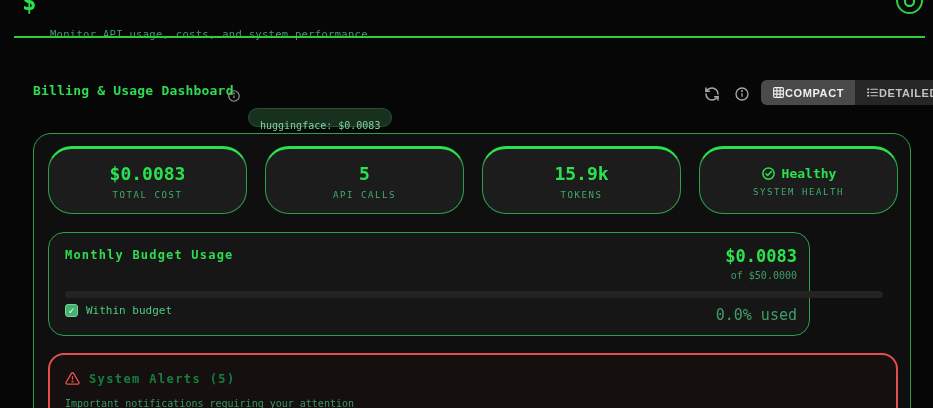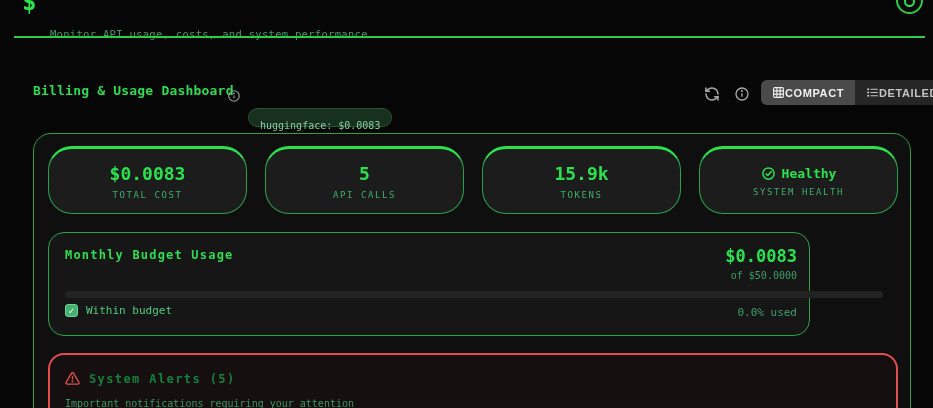--- a/index.html
+++ b/index.html
@@ -69,21 +69,21 @@
   .budget-limit { right:12px; top:37px; font-size:10px; color:#3f9e68; }
   .budget-progress { left:16px; top:58px; width:818px; height:7px; background:#232323; border-radius:4px; overflow:hidden; }
   .budget-progress-fill { height:100%; background:#2be24e; width:0%; }
   .budget-status { left:16px; top:71px; display:flex; align-items:center; gap:8px; position:absolute; }
   .checkbox {
     width:13px; height:13px; background:#45b06f; border:1px solid #6fd397; border-radius:3px;
     display:flex; align-items:center; justify-content:center;
     font-size:10px; color:#eafff1; line-height:1; cursor:pointer;
   }
   .budget-status-label { font-size:11px; color:#4ecb7c; }
-  .budget-used { right:12px; top:73px; font-size:11px; color:#3f9e68; }
+  .budget-used { right:12px; top:73px; font-size:15px; color:#3f9e68; }
 
   .alerts-card {
     left:14px; top:219px; width:850px; height:120px; position:absolute;
     background:#160f0f; border:2px solid #e34f4f; border-radius:16px;
   }
   .alerts-title-row { left:15px; top:16px; display:flex; align-items:center; gap:9px; position:absolute; }
   .alerts-title { font-size:12px; font-weight:bold; letter-spacing:1.4px; color:#15803d; }
   .alerts-desc { left:15px; top:43px; font-size:10px; color:#379a62; position:absolute; }
 
   svg { display:block; }

